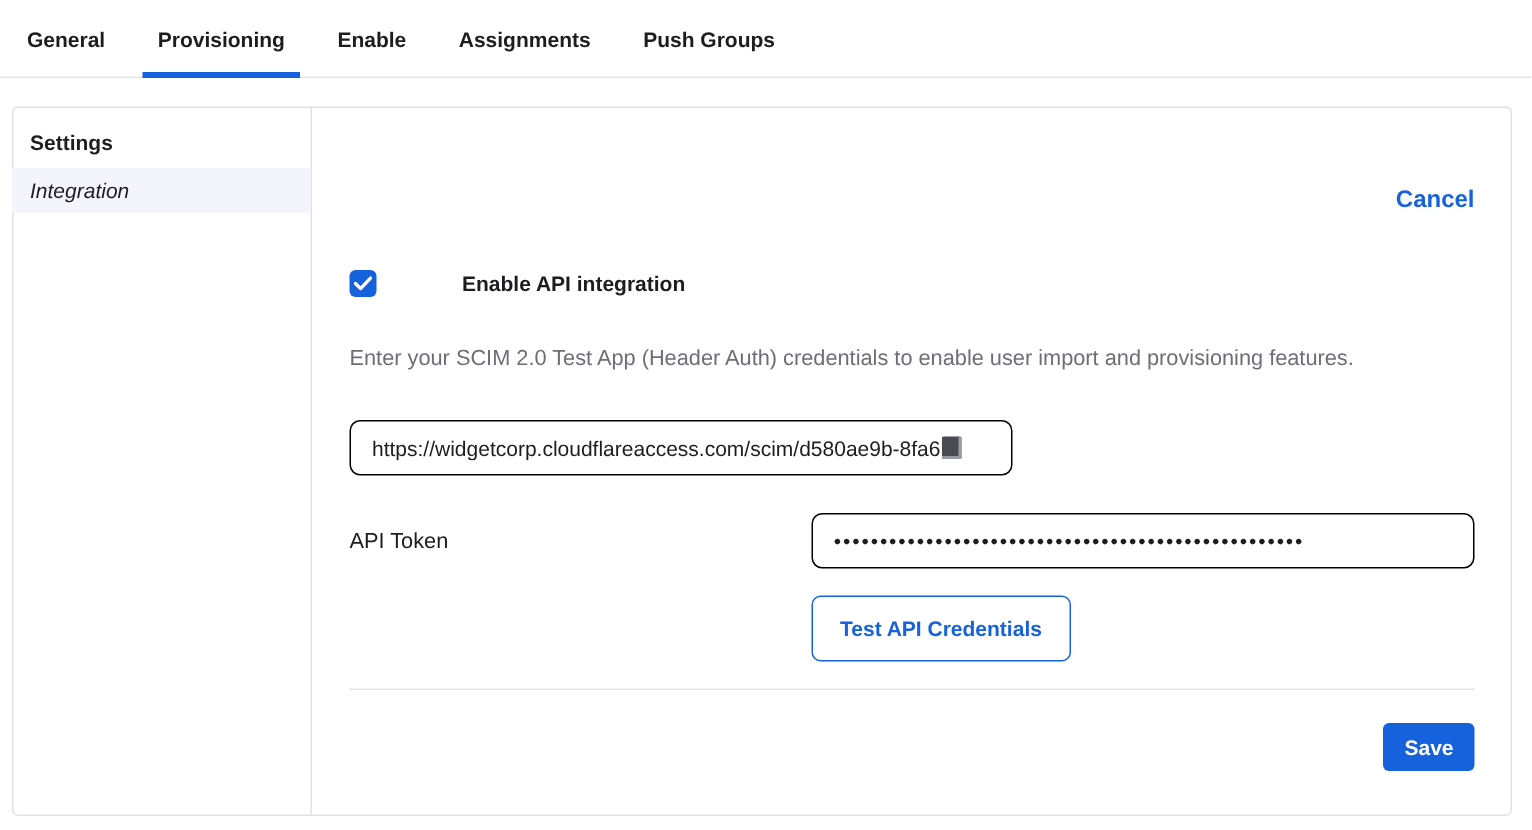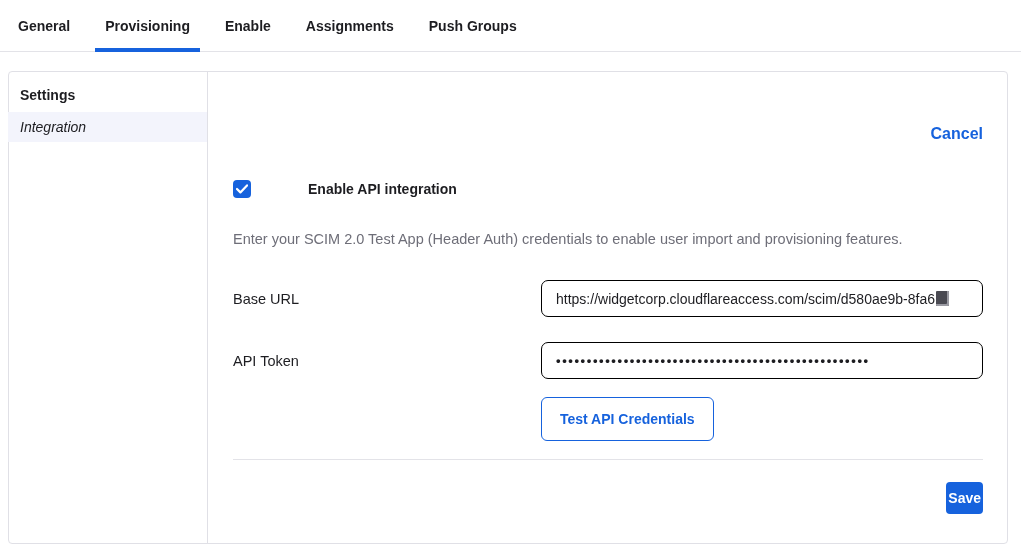--- a/index.html
+++ b/index.html
@@ -55,21 +55,21 @@
 
   .btn-row { margin-top: 18px; display: flex; }
   .test-btn { height: 44px; padding: 0 18px; background: #fff;
     border: 1px solid #1662dd; border-radius: 6px; color: #1662dd;
     font-family: "Liberation Sans", sans-serif; font-size: 14px; font-weight: 700;
     cursor: pointer; }
 
   .divider { margin-top: 18px; border: none; border-top: 1px solid #e3e3e8; }
 
   .save-row { margin-top: 22px; text-align: right; }
-  .save-btn { height: 32px; padding: 0 2px; background: #1662dd; border: none;
+  .save-btn { height: 32px; padding: 0 14px; background: #1662dd; border: none;
     border-radius: 4px; color: #ffffff; font-family: "Liberation Sans", sans-serif;
     font-size: 14px; font-weight: 700; cursor: pointer; }
 </style>
 </head>
 <body>
 
 <nav class="tabbar">
   <div class="tab">General</div>
   <div class="tab active">Provisioning</div>
   <div class="tab">Enable</div>
@@ -95,21 +95,20 @@
         <svg width="12" height="10" viewBox="0 0 12 10">
           <path d="M1 5 L4.4 8.4 L11 1.4" fill="none" stroke="#ffffff" stroke-width="2.2" stroke-linecap="round" stroke-linejoin="round"></path>
         </svg>
       </span>
       <span class="checkbox-label">Enable API integration</span>
     </div>
 
     <p class="description">Enter your SCIM 2.0 Test App (Header Auth) credentials to enable user import and provisioning features.</p>
 
     <div class="field-row first">
-      <div class="field-label">Base URL</div>
       <div class="text-input">
         <span class="value">https://widgetcorp.cloudflareaccess.com/scim/d580ae9b-8fa6</span>
         <span class="sel-block"></span>
       </div>
     </div>
 
     <div class="field-row">
       <div class="field-label">API Token</div>
       <div class="text-input token-input">
         <span class="value">•••••••••••••••••••••••••••••••••••••••••••••••••••</span>

